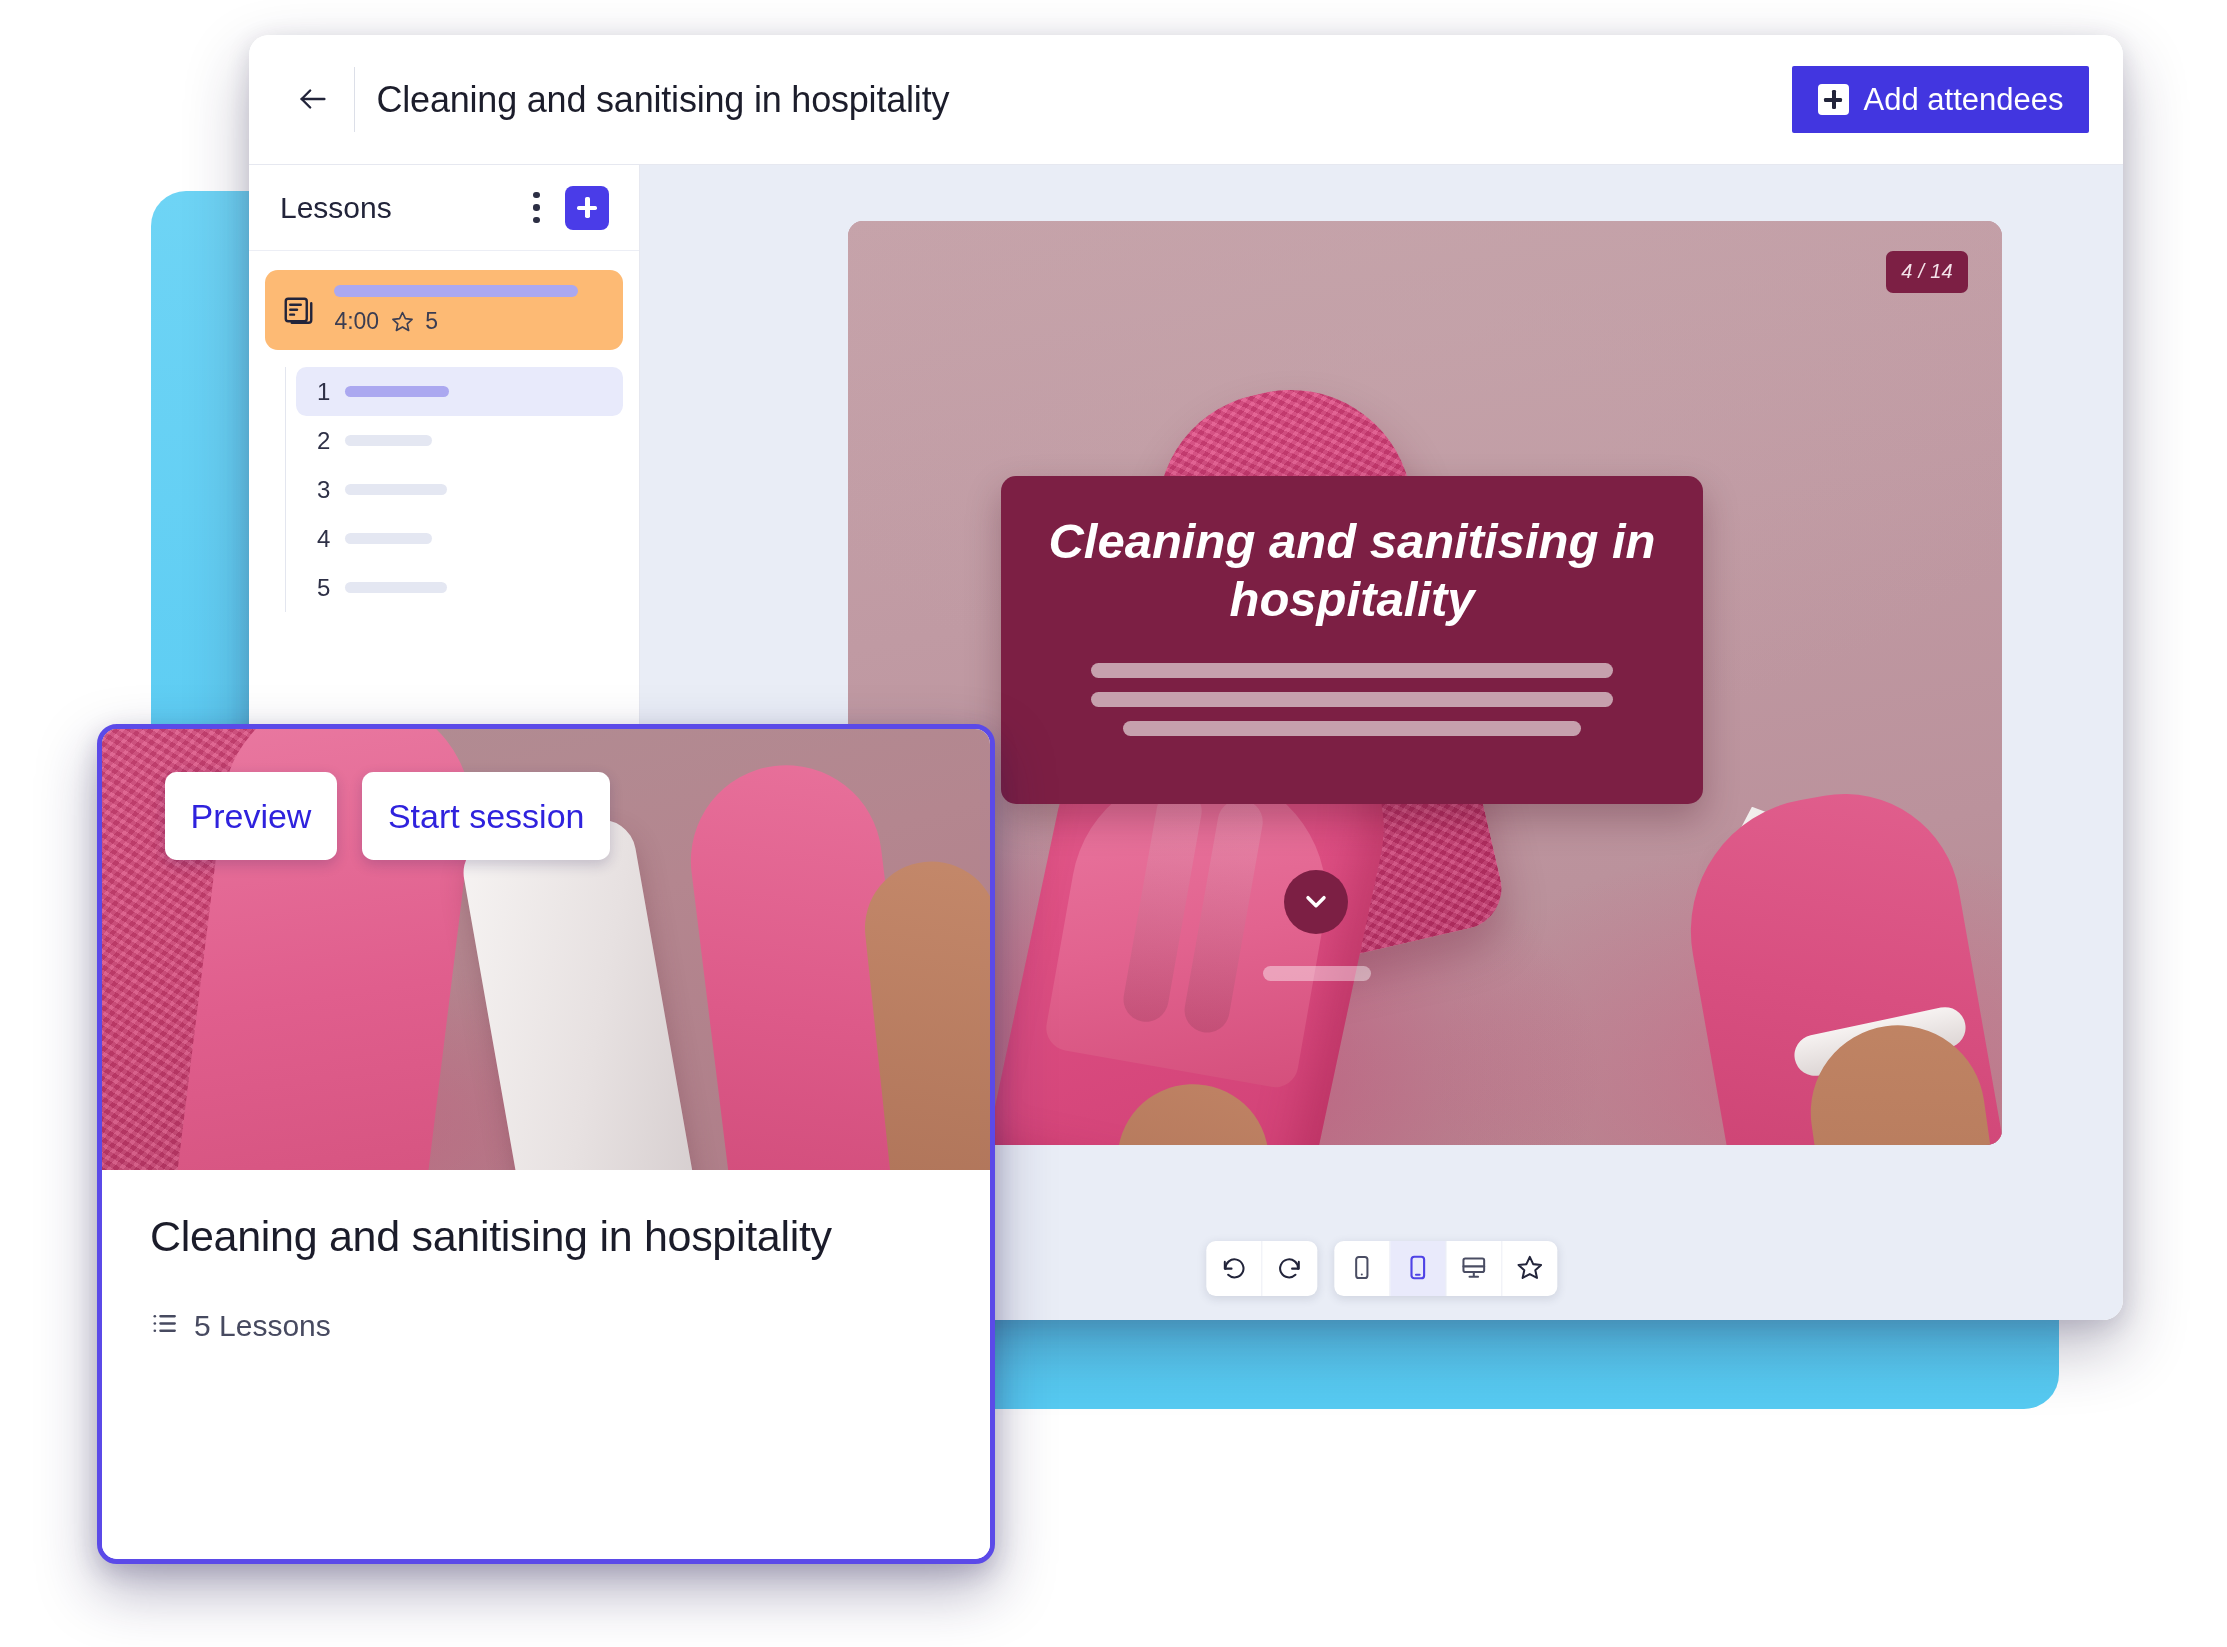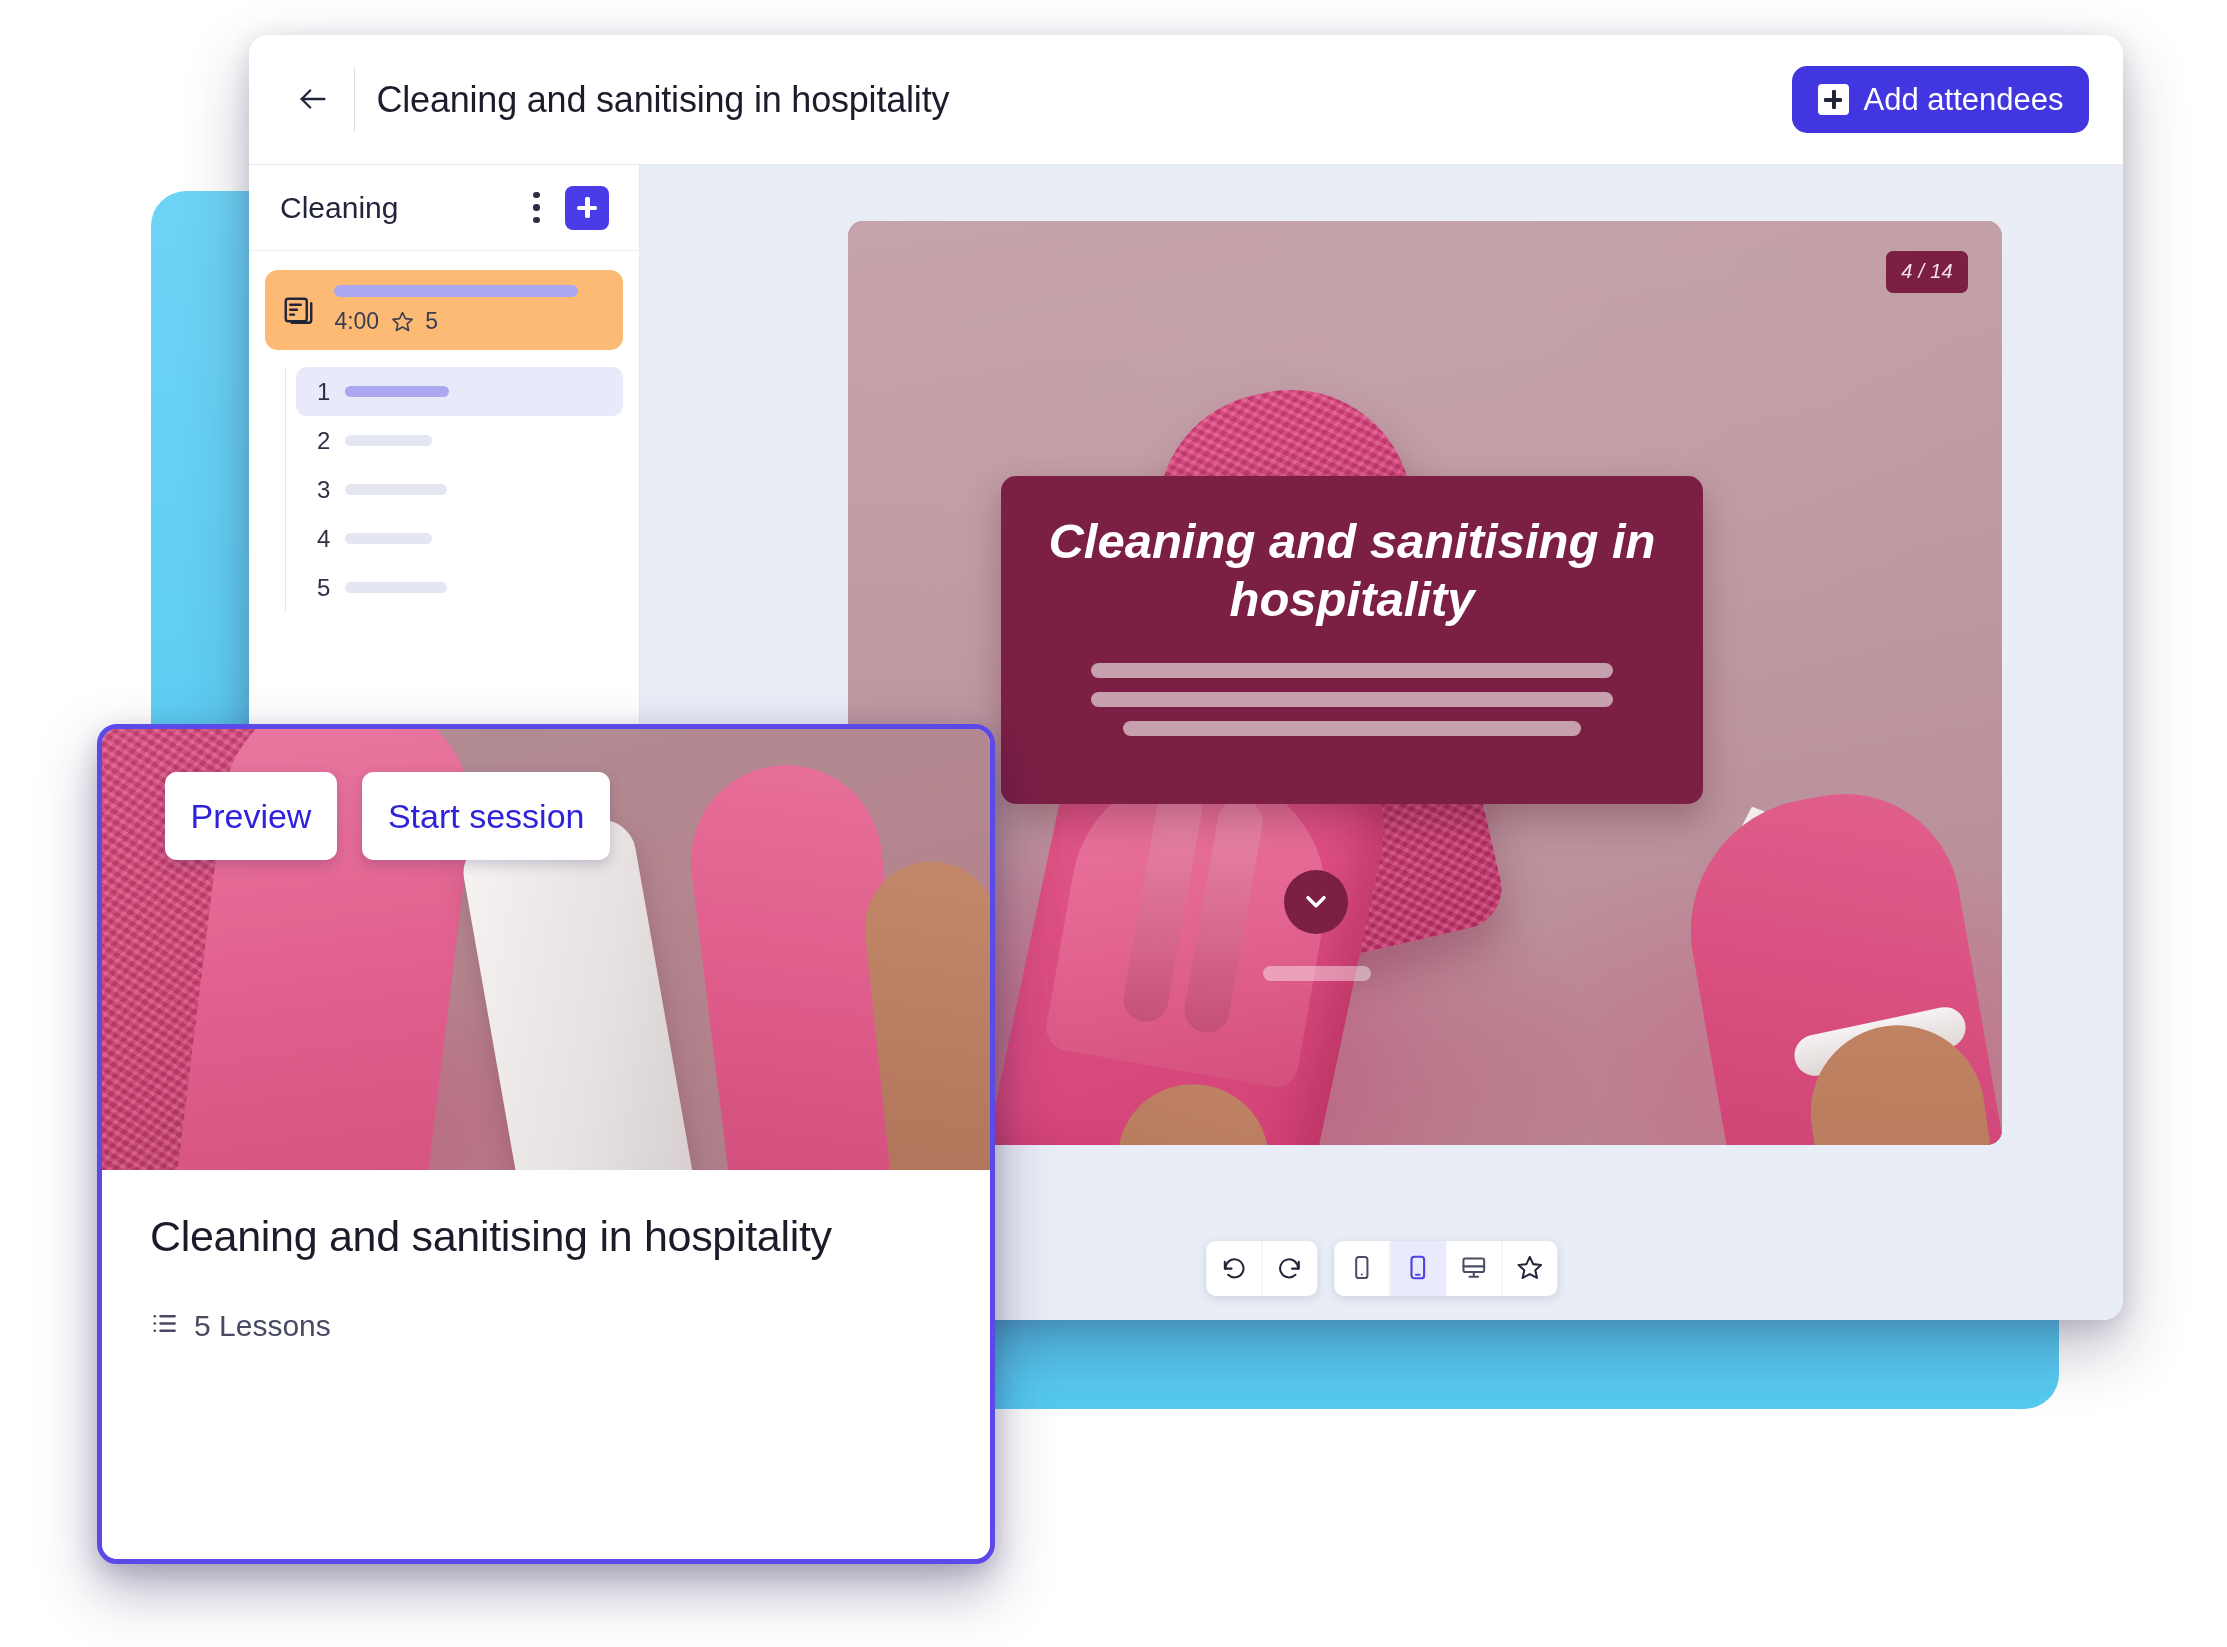--- a/index.html
+++ b/index.html
@@ -74,21 +74,21 @@
     white-space: nowrap;
     flex: 0 0 auto;
   }
   .topbar-spacer { flex: 1 1 auto; }
   .add-attendees {
     display: flex;
     align-items: center;
     gap: 15px;
     background: #4236e0;
     color: #ffffff;
-    border-radius: 15px;
+    border-radius: 2px;
     padding: 0 25.5px;
     height: 67px;
     font-size: 31px;
     white-space: nowrap;
     flex: 0 0 auto;
   }
   .plus-chip {
     width: 31px; height: 31px;
     background: #ffffff;
     border-radius: 4px;
@@ -550,21 +550,21 @@
     <div class="add-attendees">
       <span class="plus-chip"></span>
       <span>Add attendees</span>
     </div>
   </div>
 
   <div class="app-body">
 
     <div class="sidebar">
       <div class="sidebar-head">
-        <div class="sidebar-title">Cleaning</div>
+        <div class="sidebar-title">Lessons</div>
         <div class="sidebar-head-spacer"></div>
         <div class="kebab">
             <i></i>
             <i></i>
             <i></i>
           </div>
         <div class="add-lesson-btn"></div>
       </div>
 
       <div class="sidebar-list">

